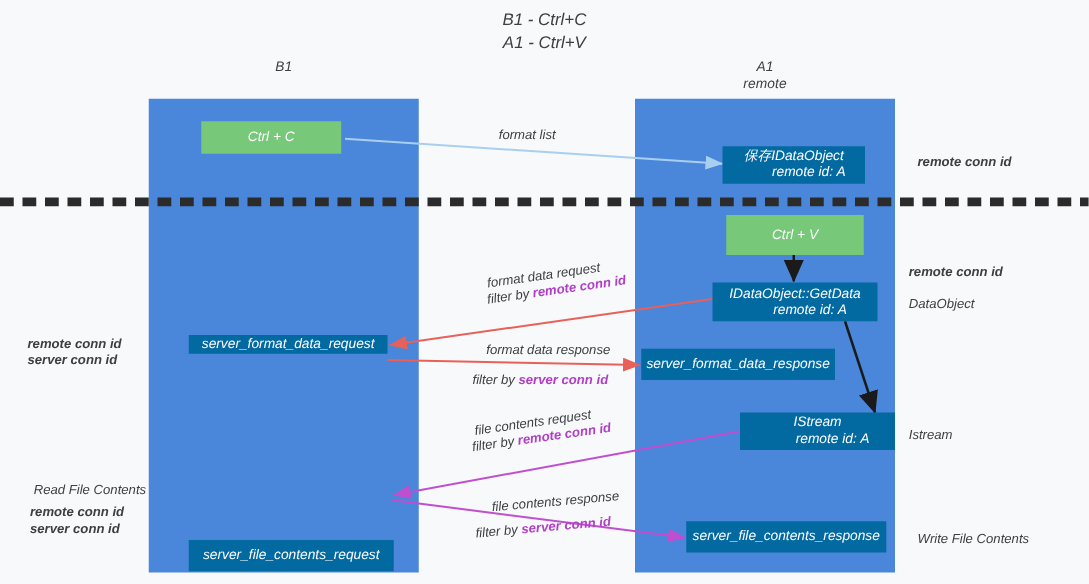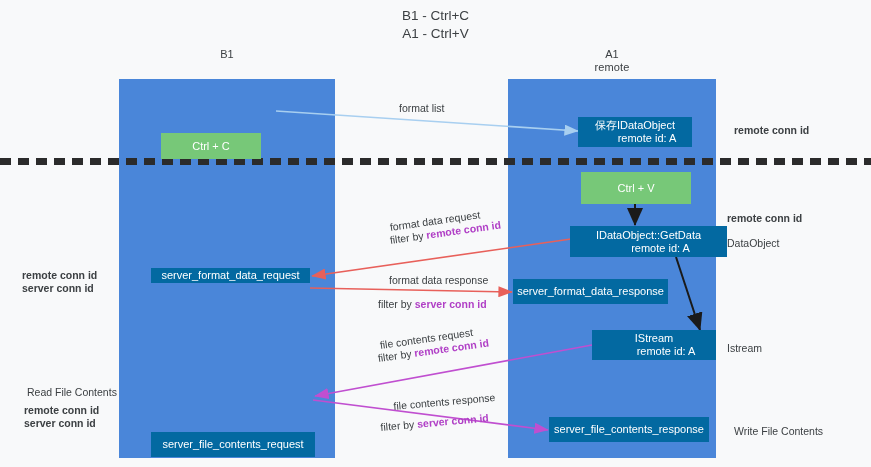--- a/index.html
+++ b/index.html
@@ -3,21 +3,21 @@
 <meta charset="utf-8">
 <style>
   html,body{margin:0;padding:0;}
   body{
     width:871px;height:467px;
     background:#f8f9fa;
     font-family:"Liberation Sans","DejaVu Sans",sans-serif;
     overflow:hidden;
     position:relative;
   }
-  #stage{position:absolute;left:0;top:0;width:871px;height:467px;}
+  #stage{position:absolute;left:0;top:0;width:871px;height:467px;font-style:italic;}
 
   
   .abs{position:absolute;box-sizing:border-box;}
 
   
   .lane{background:#4a86d9;}
 
   
   .lane-head{
     text-align:center;color:#3c4043;font-size:11px;line-height:13px;
@@ -102,34 +102,34 @@
 
     <line x1="310" y1="288" x2="512" y2="292" stroke="#e8605a" stroke-width="1.6" marker-end="url(#ah-red)"></line>
 
     <line x1="676" y1="257" x2="700" y2="330" stroke="#1a1a1a" stroke-width="2" marker-end="url(#ah-black)"></line>
 
     <line x1="592" y1="345" x2="315" y2="396" stroke="#c04fd0" stroke-width="1.6" marker-end="url(#ah-mag)"></line>
 
     <line x1="313" y1="400" x2="548" y2="430" stroke="#c04fd0" stroke-width="1.6" marker-end="url(#ah-mag)"></line>
   </svg>
 
-  <div class="node green" style="left:161px;top:97px;width:100px;height:26px;margin-top:36px;">
+  <div class="node green" style="left:161px;top:97px;width:112px;height:26px;">
     <span>Ctrl + C</span>
   </div>
 
   <div class="node orange" style="left:578px;top:117px;width:114px;height:30px;">
     <span>保存IDataObject</span>
     <span class="l2">remote id: A</span>
   </div>
 
   <div class="node green" style="left:581px;top:172px;width:110px;height:32px;">
     <span>Ctrl + V</span>
   </div>
 
-  <div class="node orange" style="left:570px;top:226px;width:157px;height:31px;">
+  <div class="node orange" style="left:570px;top:226px;width:132px;height:31px;">
     <span>IDataObject::GetData</span>
     <span class="l2">remote id: A</span>
   </div>
 
   <div class="node orange" style="left:151px;top:268px;width:159px;height:15px;">
     <span>server_format_data_request</span>
   </div>
 
   <div class="node orange" style="left:513px;top:279px;width:155px;height:25px;">
     <span>server_format_data_response</span>

